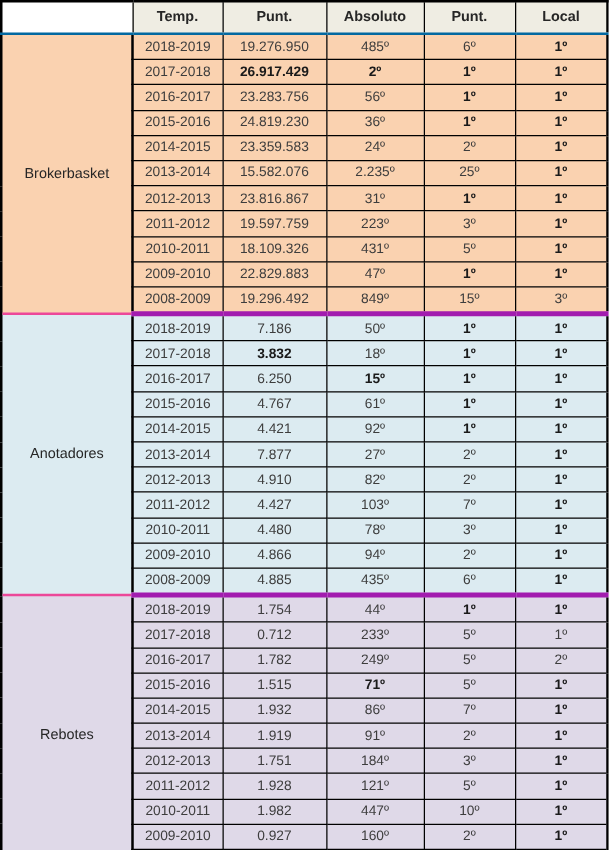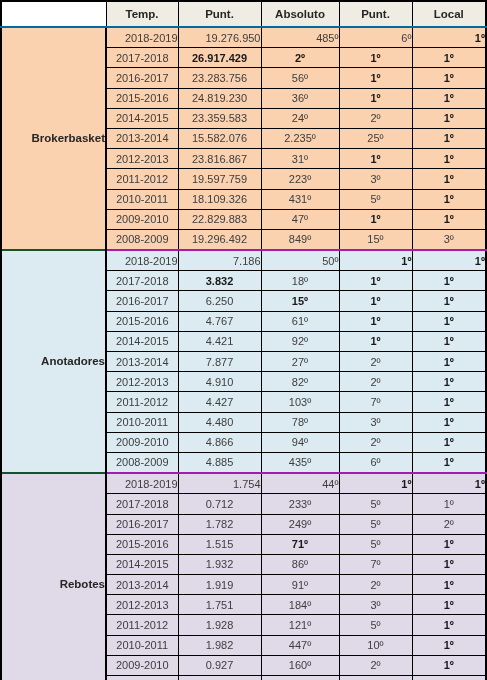--- a/index.html
+++ b/index.html
@@ -44,37 +44,37 @@
     font-size: 11.5px;
     height: 24px;
     border-bottom: 2px solid #0369a1;
   }
   thead th.blank-head {
     background: #ffffff;
     border-left: 2px solid #000000;
     border-top: 2px solid #000000;
   }
   td.group-cell {
-    font-weight: bold;
+    font-weight: normal;
     font-size: 11.5px;
     color: #262626;
     border-left: 2px solid #000000;
     border-right: 2px solid #000000;
   }
   td.data-cell { height: 19.2px; }
   .b { font-weight: bold; color: #1a1a1a; }
 
   
   tr.sec-0 td, td.grp-0 { background: #fad2b0; }
   tr.sec-1 td, td.grp-1 { background: #dcebf1; }
   tr.sec-2 td, td.grp-2 { background: #dfd9e8; }
 
   
-  tr.sec-start td { border-top: 2px solid #14532d; text-align: right; }
-  tr.sec-last td  { border-bottom: 2px solid #a21caf; }
+  tr.sec-start td { border-top: 2px solid #ec4899; }
+  tr.sec-last td  { border-bottom: 4px solid #a21caf; }
   td.col-last { border-right: 2px solid #000000; }
   td.col-first-data { border-left: 2px solid #000000; }
 </style>
 </head>
 <body>
 
 <table id="stats-table">
   <colgroup>
     <col class="c-group">
       <col class="c-temp">

